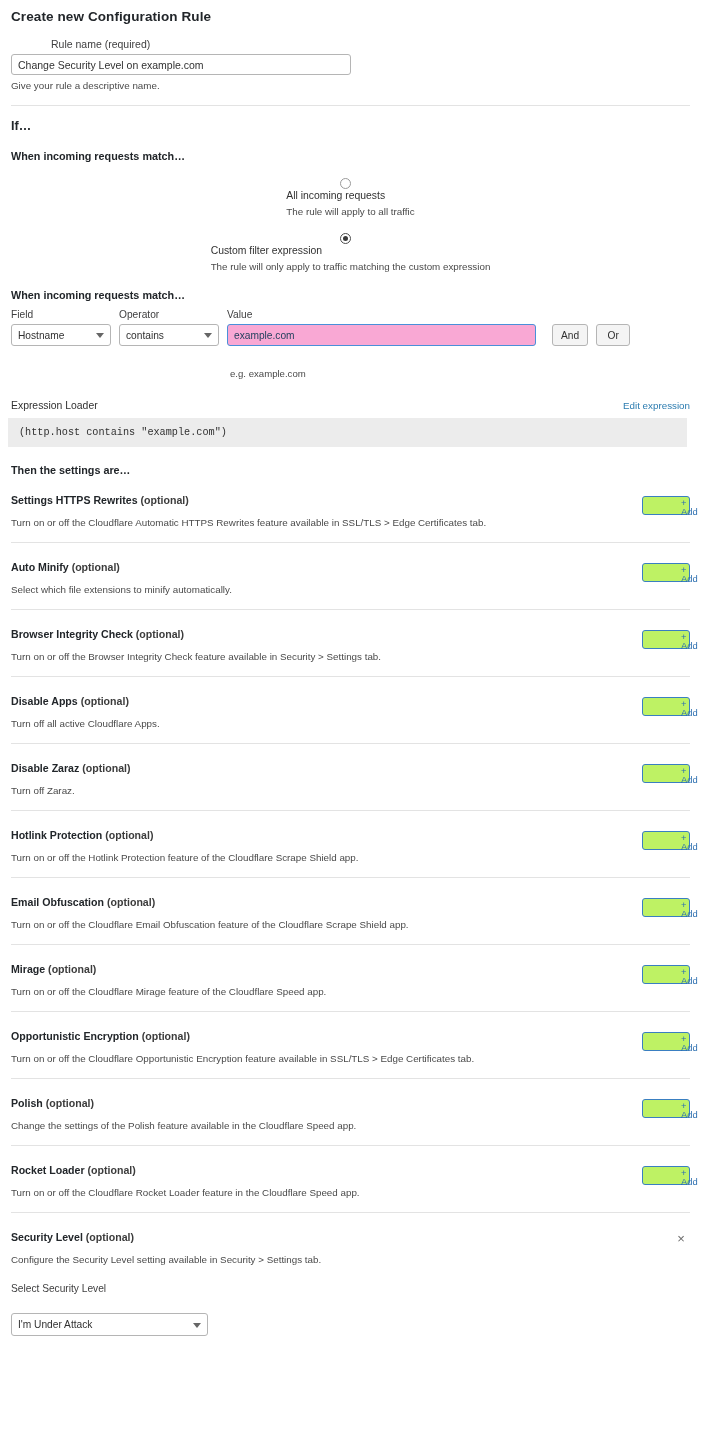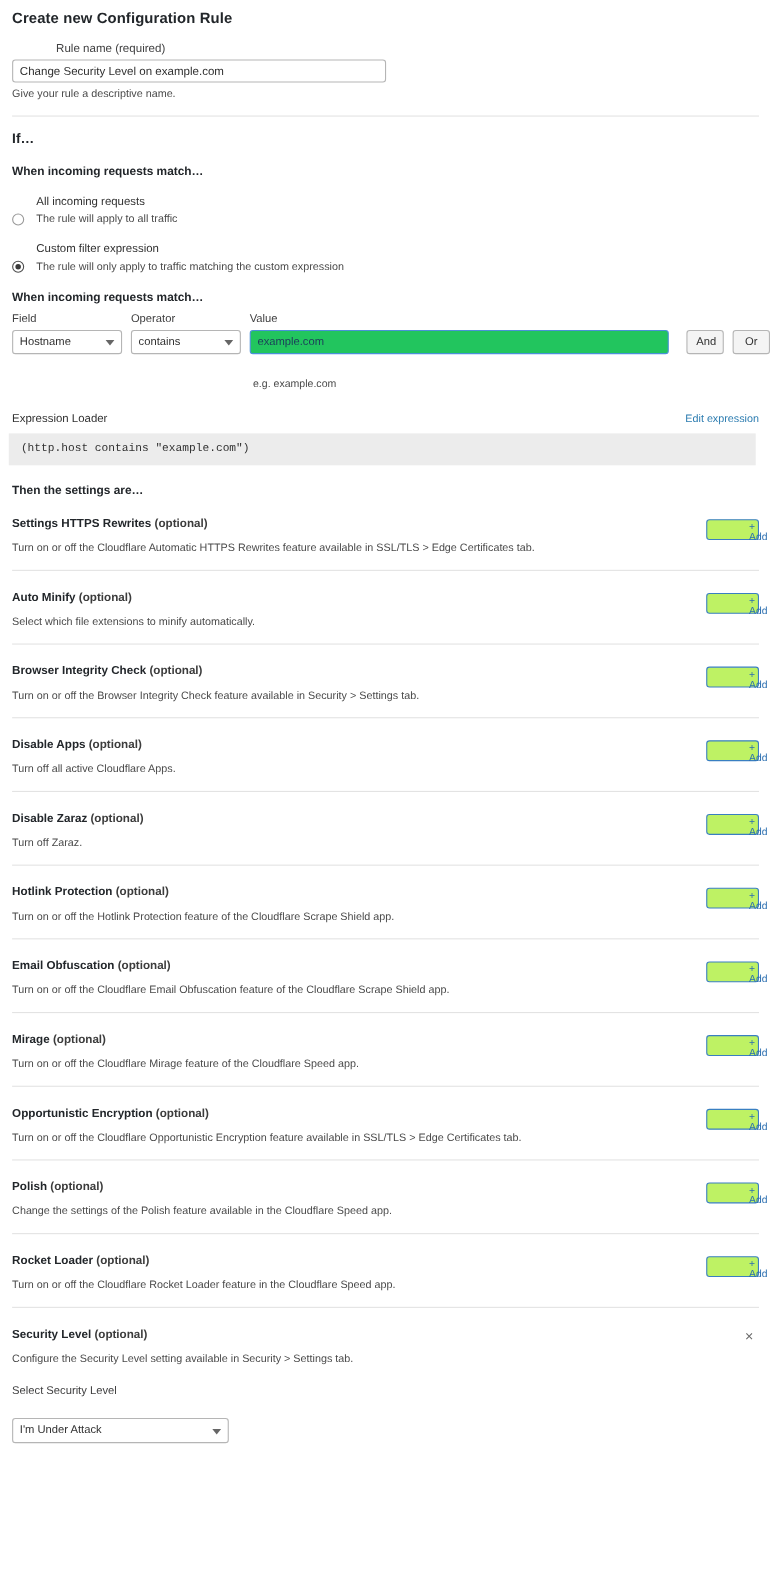--- a/index.html
+++ b/index.html
@@ -63,22 +63,23 @@
     margin-top: 13px;
   }
   .sub-heading {
     font-size: 10.8px;
     font-weight: bold;
     color: #22262a;
     margin-top: 17px;
   }
   .radio-row {
     display: flex;
-    align-items: flex-end;
+    align-items: center;
     margin-top: 15px;
+    flex-direction: column;
   }
   .radio-outer {
     width: 11px; height: 11px;
     border: 1px solid #9a9a9a;
     border-radius: 50%;
     background: #fff;
     margin-right: 11px;
     margin-top: 1px;
     flex: 0 0 auto;
     position: relative;
@@ -137,25 +138,25 @@
     top: 50%;
     margin-top: -2px;
     width: 0; height: 0;
     border-left: 4px solid transparent;
     border-right: 4px solid transparent;
     border-top: 5px solid #666;
   }
   .select.field-sel { width: 100px; }
   .select.op-sel { width: 100px; }
   .value-input {
-    width: 381px;
+    width: 309px;
     height: 22px;
     border: 1px solid #4a90d9;
     border-radius: 3px;
-    background: #22c55e;
+    background: #f9a8d4;
     font-size: 10.2px;
     font-family: "Liberation Sans", sans-serif;
     color: #1c3d5a;
     padding: 2px 6px;
     outline: none;
   }
   .btn-andor {
     height: 22px;
     min-width: 34px;
     border: 1px solid #b5b5b5;

